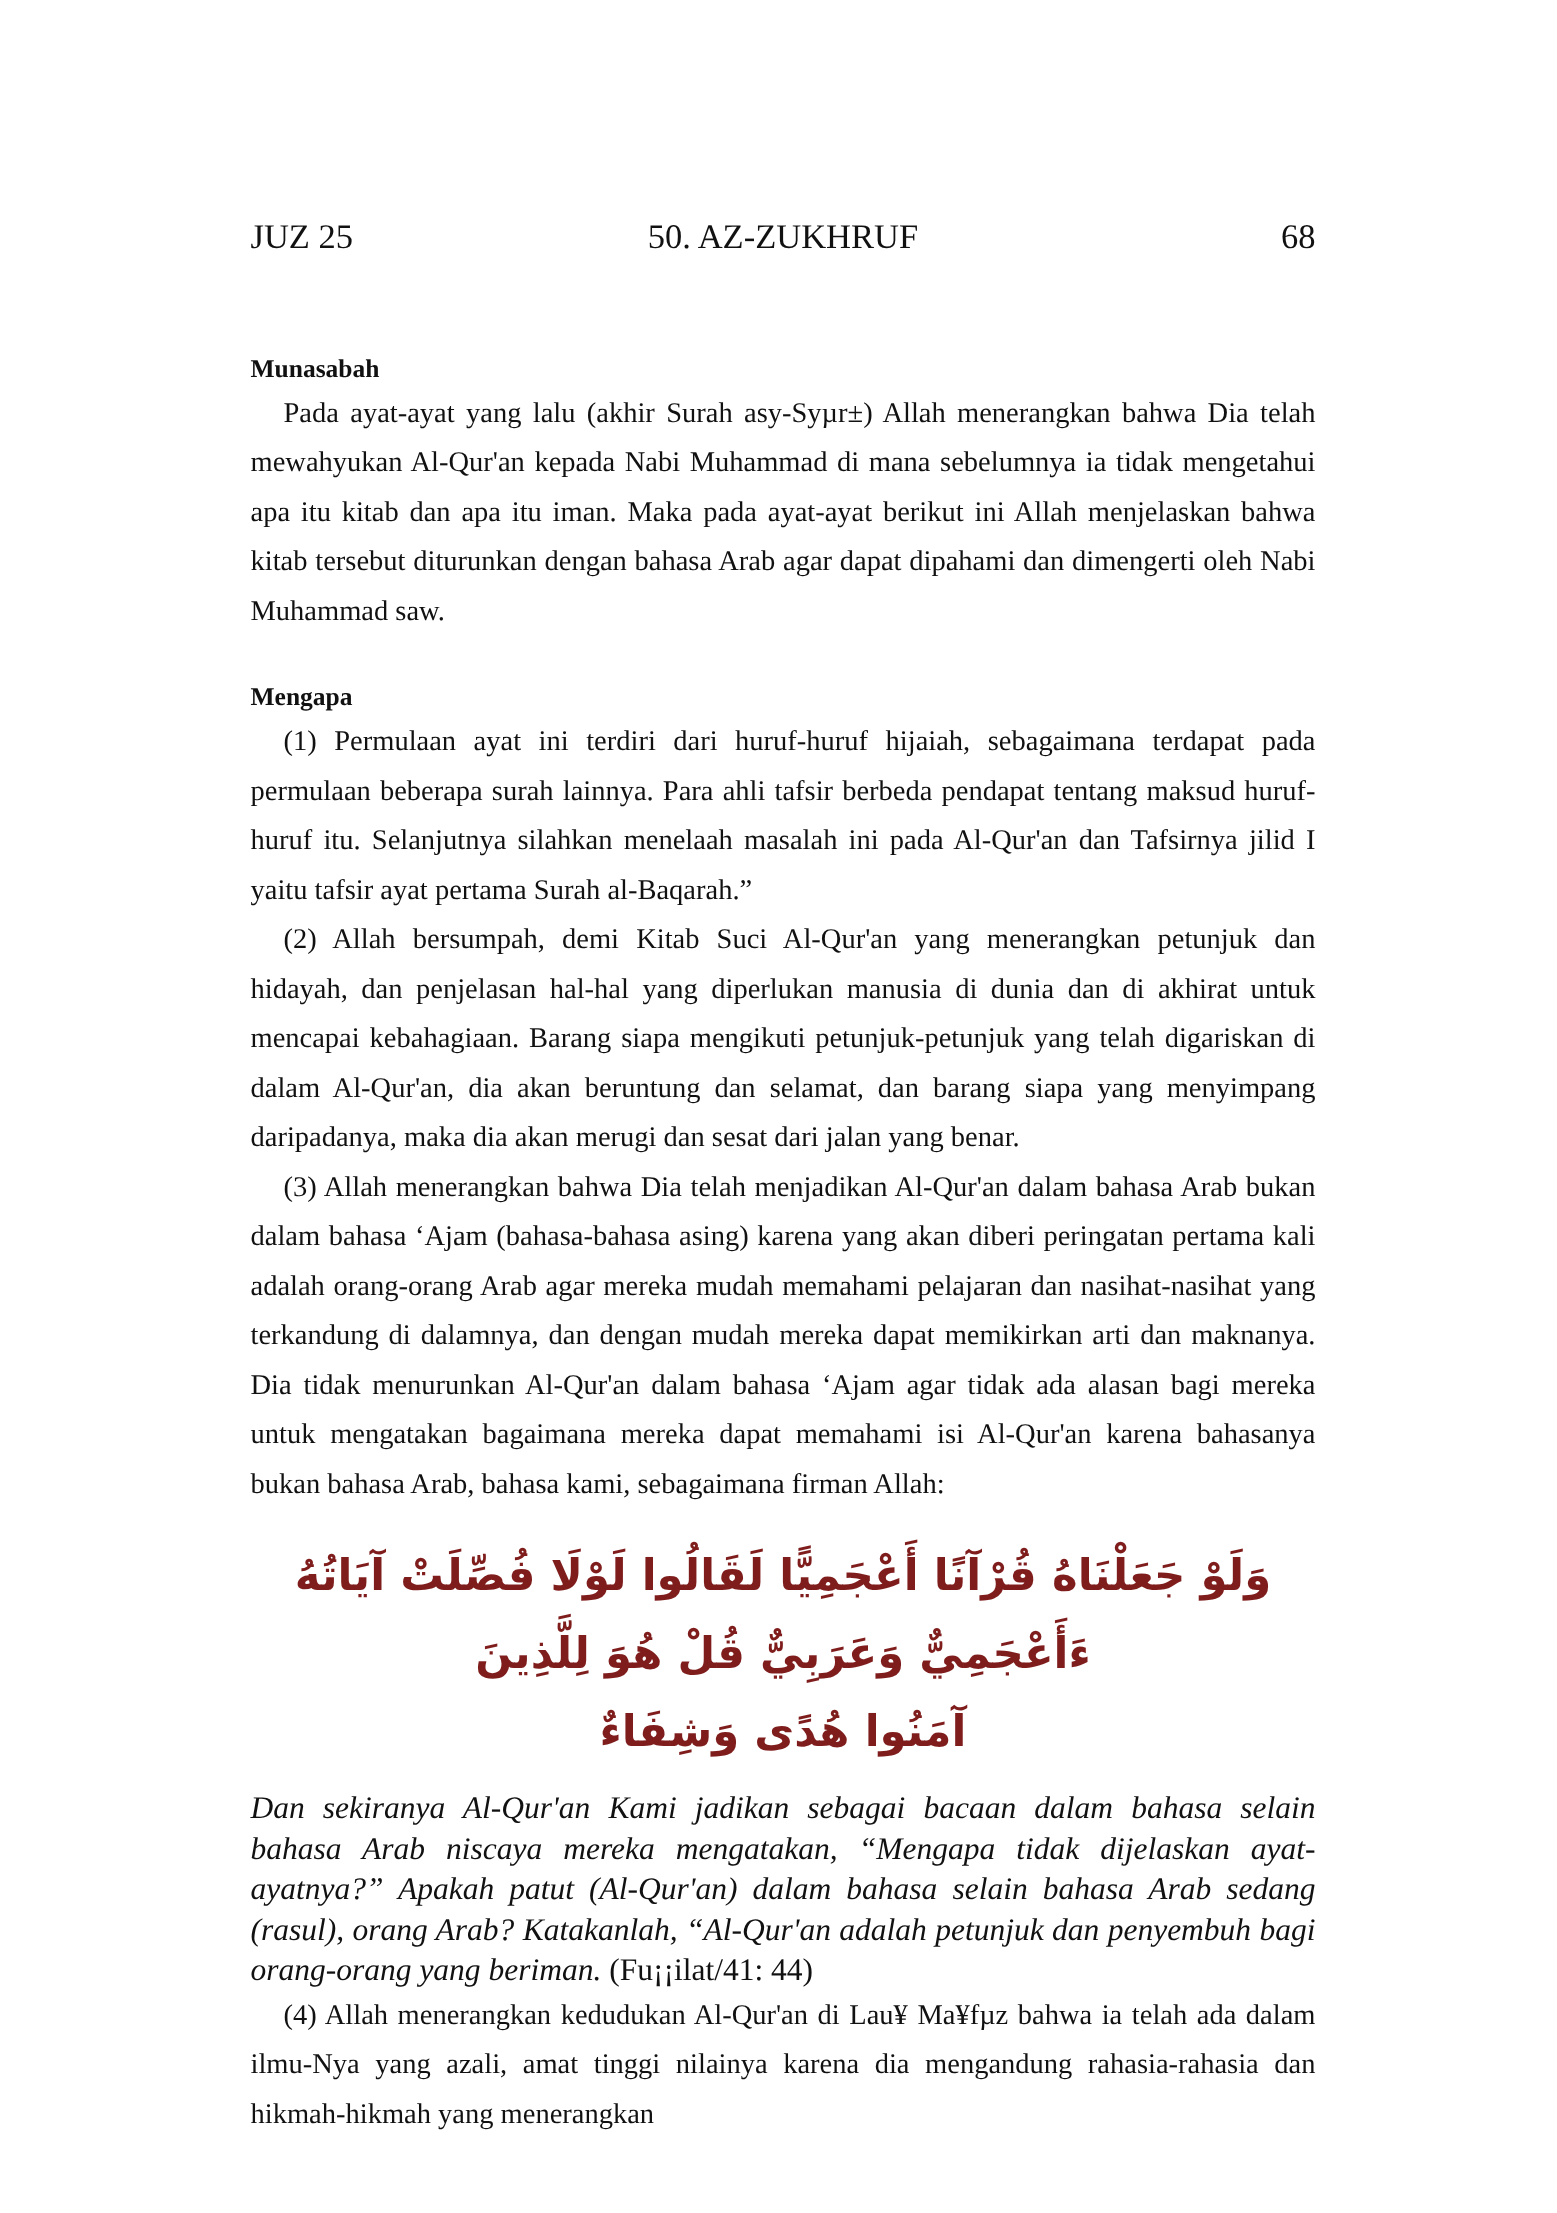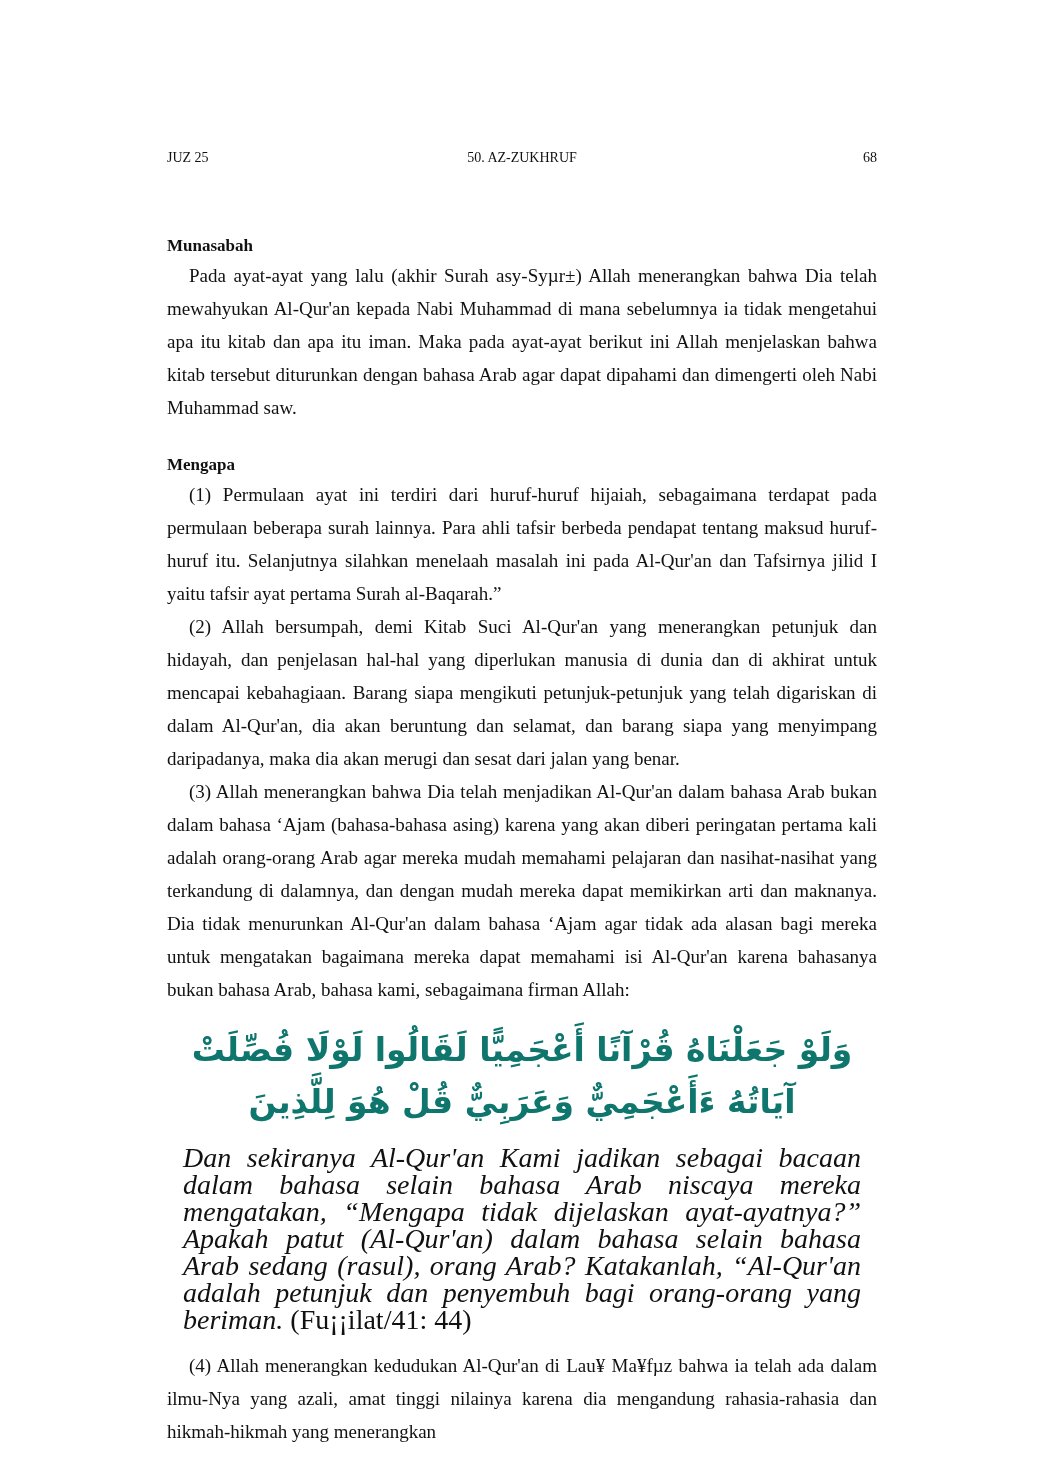--- a/index.html
+++ b/index.html
@@ -18,21 +18,21 @@
     width: 1038px;
     height: 1475px;
     box-sizing: border-box;
     padding: 146px 161px 0 167px;
     background: #ffffff;
     overflow: hidden;
   }
   .page-header {
     display: flex;
     align-items: baseline;
-    font-size: 14px;
+    font-size: 23px;
     line-height: 24px;
   }
   .page-header .h-left  { width: 180px; text-align: left; }
   .page-header .h-center{ flex: 1; text-align: center; }
   .page-header .h-right { width: 180px; text-align: right; }
 
   .section-heading {
     margin: 0;
     font-size: 17px;
     line-height: 27px;
@@ -49,28 +49,28 @@
   }
   p.indent { text-indent: 22px; }
 
   .arabic-block {
     margin-top: 18px;
     margin-bottom: 12px;
     direction: rtl;
     text-align: center;
     font-family: "DejaVu Sans", sans-serif;
     font-weight: bold;
-    font-size: 33px;
+    font-size: 29px;
     line-height: 52px;
-    color: #0f766e;
+    color: #7f1d1d;
   }
 
   p.translation {
-    margin: 16px;
-    font-size: 28px;
+    margin: 0;
+    font-size: 21px;
     line-height: 27px;
     text-align: justify;
   }
   p.translation em { font-style: italic; }
   p.translation .verse-ref { font-style: normal; }
 
   .para-4 { margin-top: 22px; }
 </style>
 </head>
 <body>
@@ -90,19 +90,20 @@
 
   <section>
     <h3 class="section-heading heading-tafsir">Mengapa</h3>
     <p class="body-para indent">(1) Permulaan ayat ini terdiri dari huruf-huruf hijaiah, sebagaimana terdapat pada permulaan beberapa surah lainnya. Para ahli tafsir berbeda pendapat tentang maksud huruf-huruf itu. Selanjutnya silahkan menelaah masalah ini pada Al-Qur'an dan Tafsirnya jilid I yaitu tafsir ayat pertama Surah al-Baqarah.”</p>
     <p class="body-para indent">(2) Allah bersumpah, demi Kitab Suci Al-Qur'an yang menerangkan petunjuk dan hidayah, dan penjelasan hal-hal yang diperlukan manusia di dunia dan di akhirat untuk mencapai kebahagiaan. Barang siapa mengikuti petunjuk-petunjuk yang telah digariskan di dalam Al-Qur'an, dia akan beruntung dan selamat, dan barang siapa yang menyimpang daripadanya, maka dia akan merugi dan sesat dari jalan yang benar.</p>
     <p class="body-para indent">(3) Allah menerangkan bahwa Dia telah menjadikan Al-Qur'an dalam bahasa Arab bukan dalam bahasa ‘Ajam (bahasa-bahasa asing) karena yang akan diberi peringatan pertama kali adalah orang-orang Arab agar mereka mudah memahami pelajaran dan nasihat-nasihat yang terkandung di dalamnya, dan dengan mudah mereka dapat memikirkan arti dan maknanya. Dia tidak menurunkan Al-Qur'an dalam bahasa ‘Ajam agar tidak ada alasan bagi mereka untuk mengatakan bagaimana mereka dapat memahami isi Al-Qur'an karena bahasanya bukan bahasa Arab, bahasa kami, sebagaimana firman Allah:</p>
   </section>
 
   <div class="arabic-block">
     <div>وَلَوْ جَعَلْنَاهُ قُرْآنًا أَعْجَمِيًّا لَقَالُوا لَوْلَا فُصِّلَتْ آيَاتُهُ ءَأَعْجَمِيٌّ وَعَرَبِيٌّ قُلْ هُوَ لِلَّذِينَ</div>
+    <div>آمَنُوا هُدًى وَشِفَاءٌ</div>
   </div>
 
   <p class="translation"><em>Dan sekiranya Al-Qur'an Kami jadikan sebagai bacaan dalam bahasa selain bahasa Arab niscaya mereka mengatakan, “Mengapa tidak dijelaskan ayat-ayatnya?” Apakah patut (Al-Qur'an) dalam bahasa selain bahasa Arab sedang (rasul), orang Arab? Katakanlah, “Al-Qur'an adalah petunjuk dan penyembuh bagi orang-orang yang beriman.</em> <span class="verse-ref">(Fu¡¡ilat/41: 44)</span></p>
 
   <p class="body-para indent para-4">(4) Allah menerangkan kedudukan Al-Qur'an di Lau¥ Ma¥fµz bahwa ia telah ada dalam ilmu-Nya yang azali, amat tinggi nilainya karena dia mengandung rahasia-rahasia dan hikmah-hikmah yang menerangkan</p>
 
 </div>
 
 </body></html>

